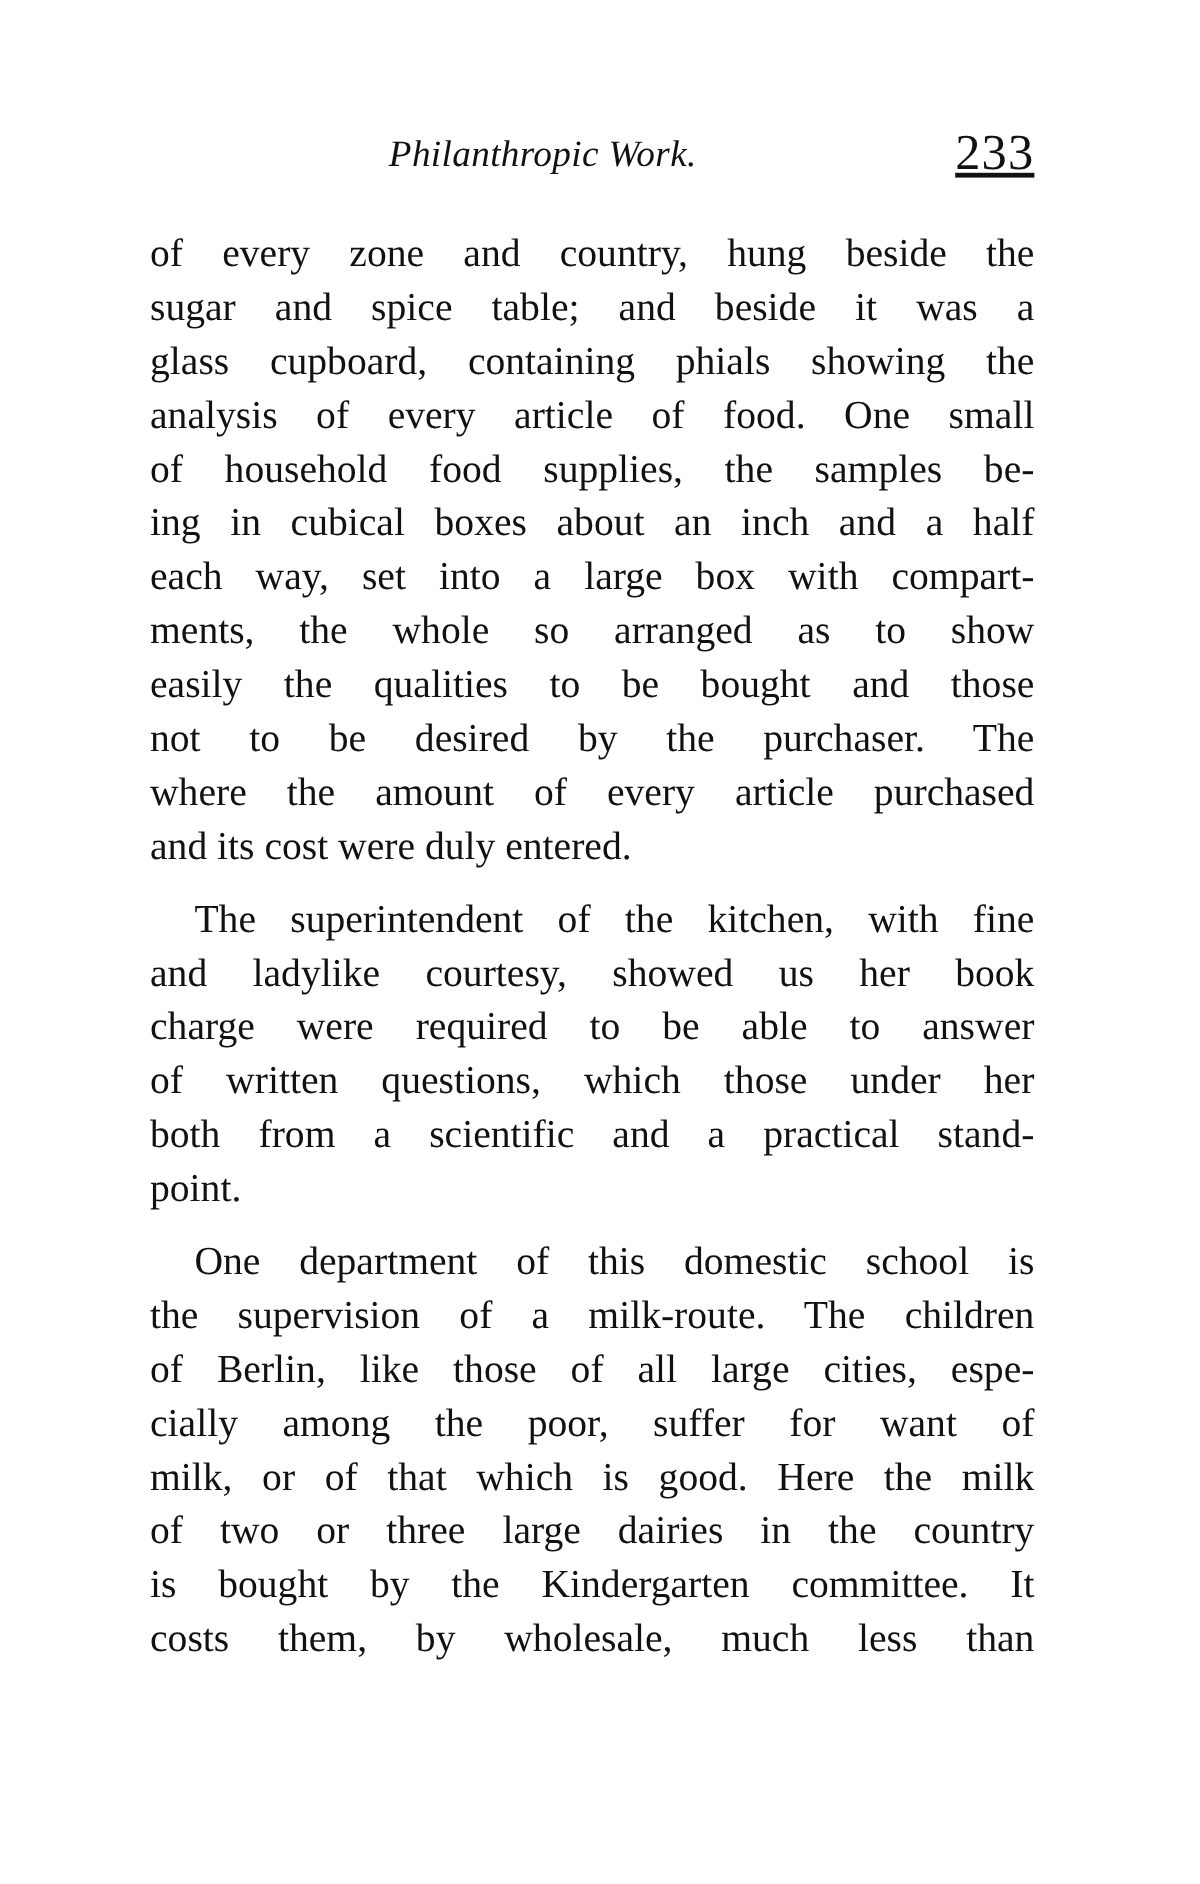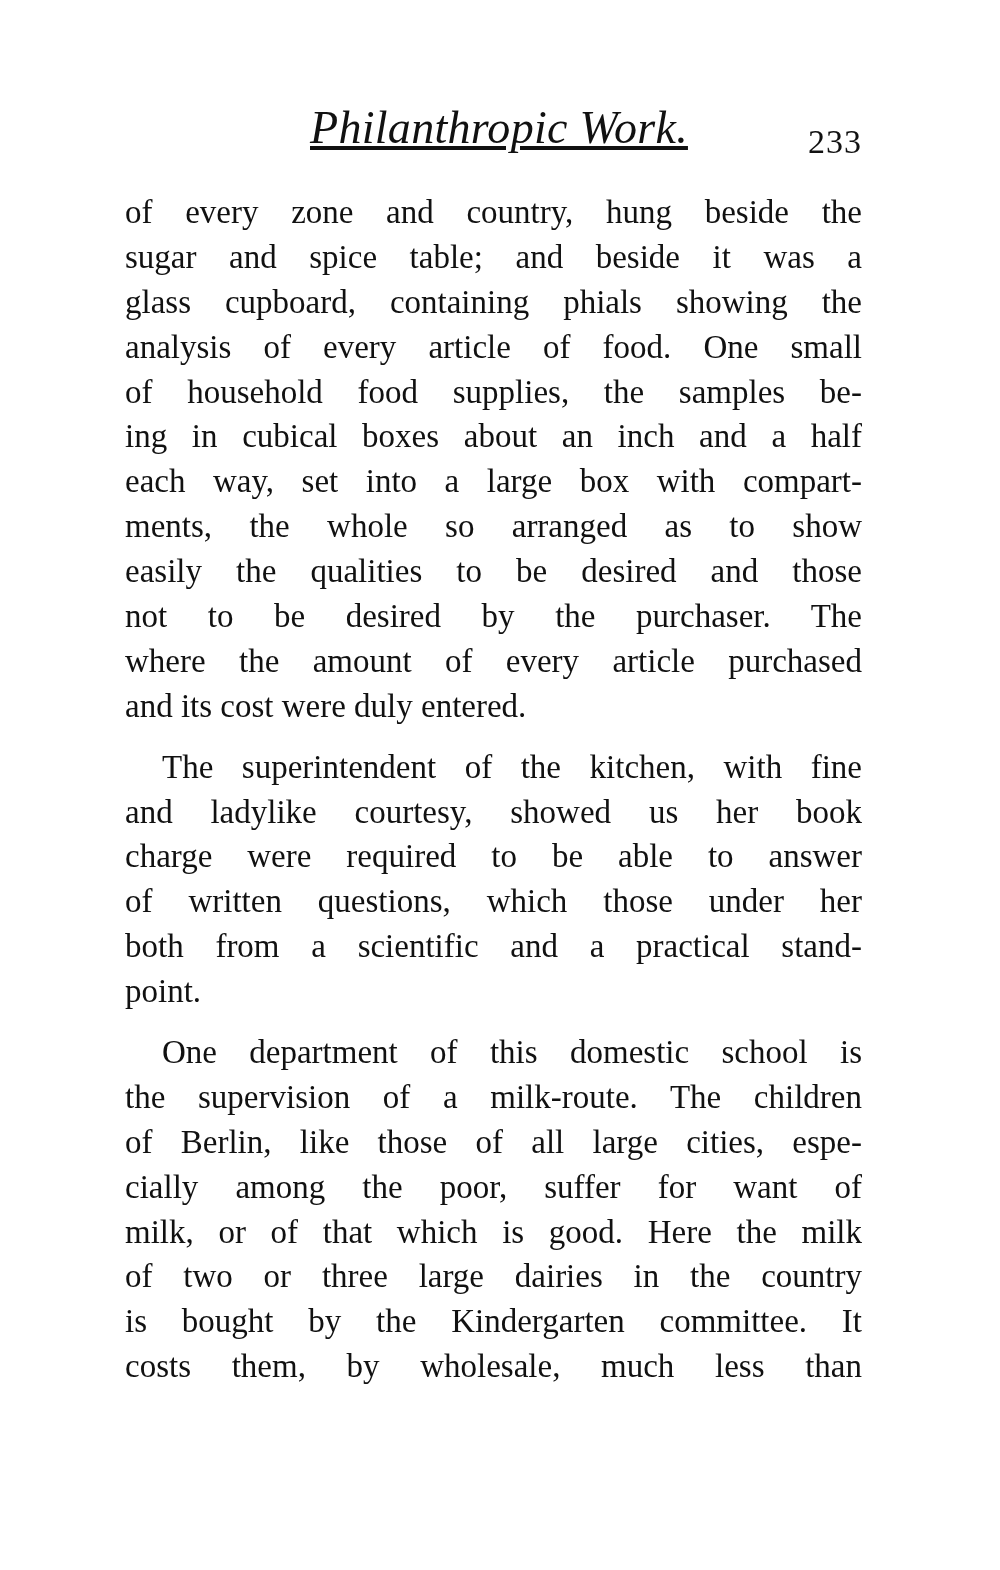--- a/index.html
+++ b/index.html
@@ -25,37 +25,37 @@
     }
     .running-head {
       position: absolute;
       left: 125px;
       top: 103px;
       width: 737px;
       height: 50px;
     }
     .running-title {
       position: absolute;
-      left: 185px;
+      left: 199px;
       top: 0;
       font-style: italic;
-      font-size: 46px;
+      font-size: 31px;
       line-height: 50px;
       letter-spacing: 0.3px;
       white-space: nowrap;
-      text-decoration: underline;
     }
     .page-number {
       position: absolute;
       right: 0;
-      top: 14px;
-      font-size: 34px;
+      top: 0;
+      font-size: 42px;
       line-height: 50px;
       letter-spacing: 1px;
       white-space: nowrap;
+      text-decoration: underline;
     }
     .text-block {
       position: absolute;
       left: 125px;
       top: 190px;
       width: 737px;
       font-family: Liberation Serif, serif;
     }
     .line {
       display: block;
@@ -89,21 +89,21 @@
 
     <div class="paragraph">
       <span class="line">of every zone and country, hung beside the</span>
       <span class="line">sugar and spice table; and beside it was a</span>
       <span class="line">glass cupboard, containing phials showing the</span>
       <span class="line">analysis of every article of food. One small</span>
       <span class="line">of household food supplies, the samples be-</span>
       <span class="line">ing in cubical boxes about an inch and a half</span>
       <span class="line">each way, set into a large box with compart-</span>
       <span class="line">ments, the whole so arranged as to show</span>
-      <span class="line">easily the qualities to be desired and those</span>
+      <span class="line">easily the qualities to be bought and those</span>
       <span class="line">not to be desired by the purchaser. The</span>
       <span class="line">where the amount of every article purchased</span>
       <span class="line last">and its cost were duly entered.</span>
     </div>
 
     <div class="paragraph">
       <span class="line indent">The superintendent of the kitchen, with fine</span>
       <span class="line">and ladylike courtesy, showed us her book</span>
       <span class="line">charge were required to be able to answer</span>
       <span class="line">of written questions, which those under her</span>

